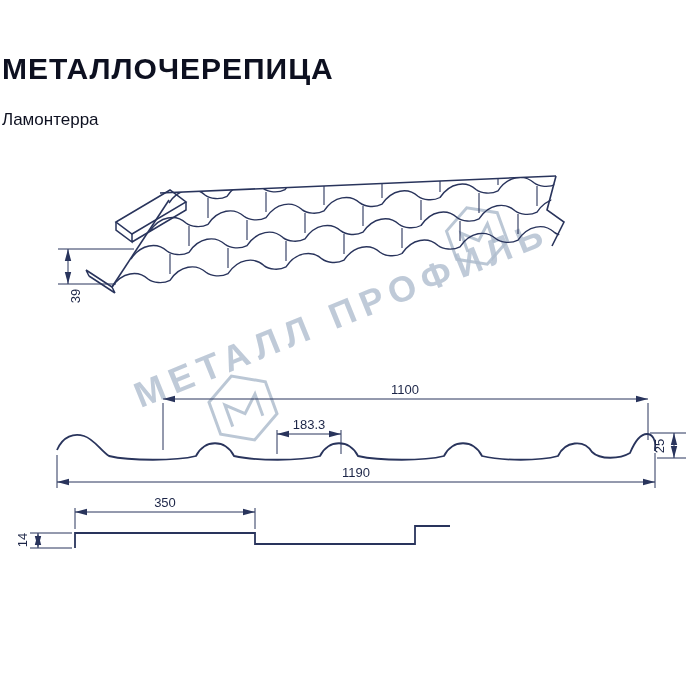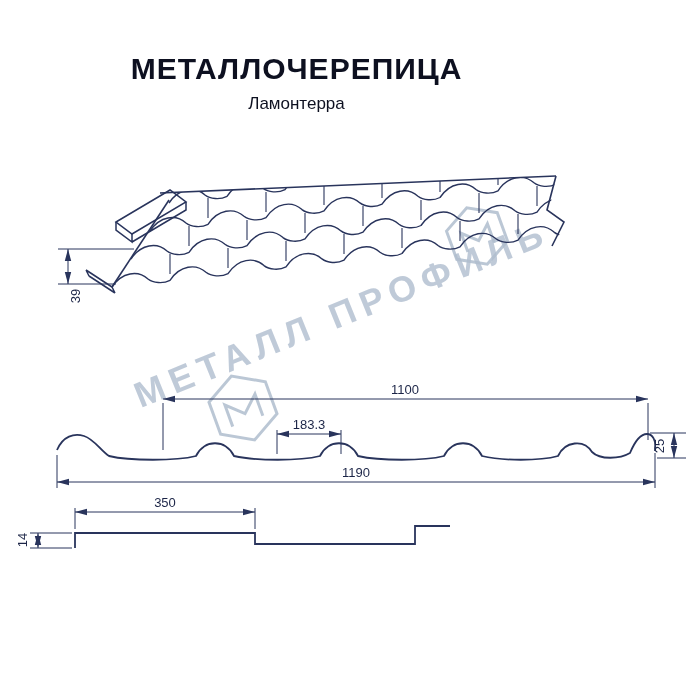--- a/index.html
+++ b/index.html
@@ -1,20 +1,20 @@
 <!DOCTYPE html>
 <html><head>
 <meta charset="utf-8">
 <style>
   html,body{margin:0;padding:0;background:#fff;}
   .page{position:relative;width:700px;height:700px;background:#ffffff;overflow:hidden;
         font-family:"Liberation Sans","DejaVu Sans",sans-serif;}
-  .header{position:absolute;top:52px;left:17px;width:559px;text-align:center;z-index:3;}
+  .header{position:absolute;top:52px;left:2px;width:559px;z-index:3;}
   .title{font-size:30px;font-weight:bold;letter-spacing:1px;color:#0d1020;margin:0;}
-  .subtitle{font-size:17px;color:#0d1020;margin-top:8px;}
+  .subtitle{font-size:17px;color:#0d1020;margin-top:24px;}
   .watermark{position:absolute;left:136px;top:376px;z-index:1;
              transform:rotate(-22deg);transform-origin:0 50%;
              font-size:36px;font-weight:bold;letter-spacing:7px;white-space:nowrap;
              color:rgba(175,189,206,0.8);}
   svg.draw{position:absolute;left:0;top:0;z-index:2;}
   svg text{font-family:"Liberation Sans","DejaVu Sans",sans-serif;font-size:13px;fill:#1c2547;}
   .ln{stroke:#29345c;fill:none;}
   .dim{stroke:#29345c;stroke-width:1;fill:none;}
   .wm{stroke:rgba(175,189,206,0.85);fill:none;stroke-width:3;}
 </style>

